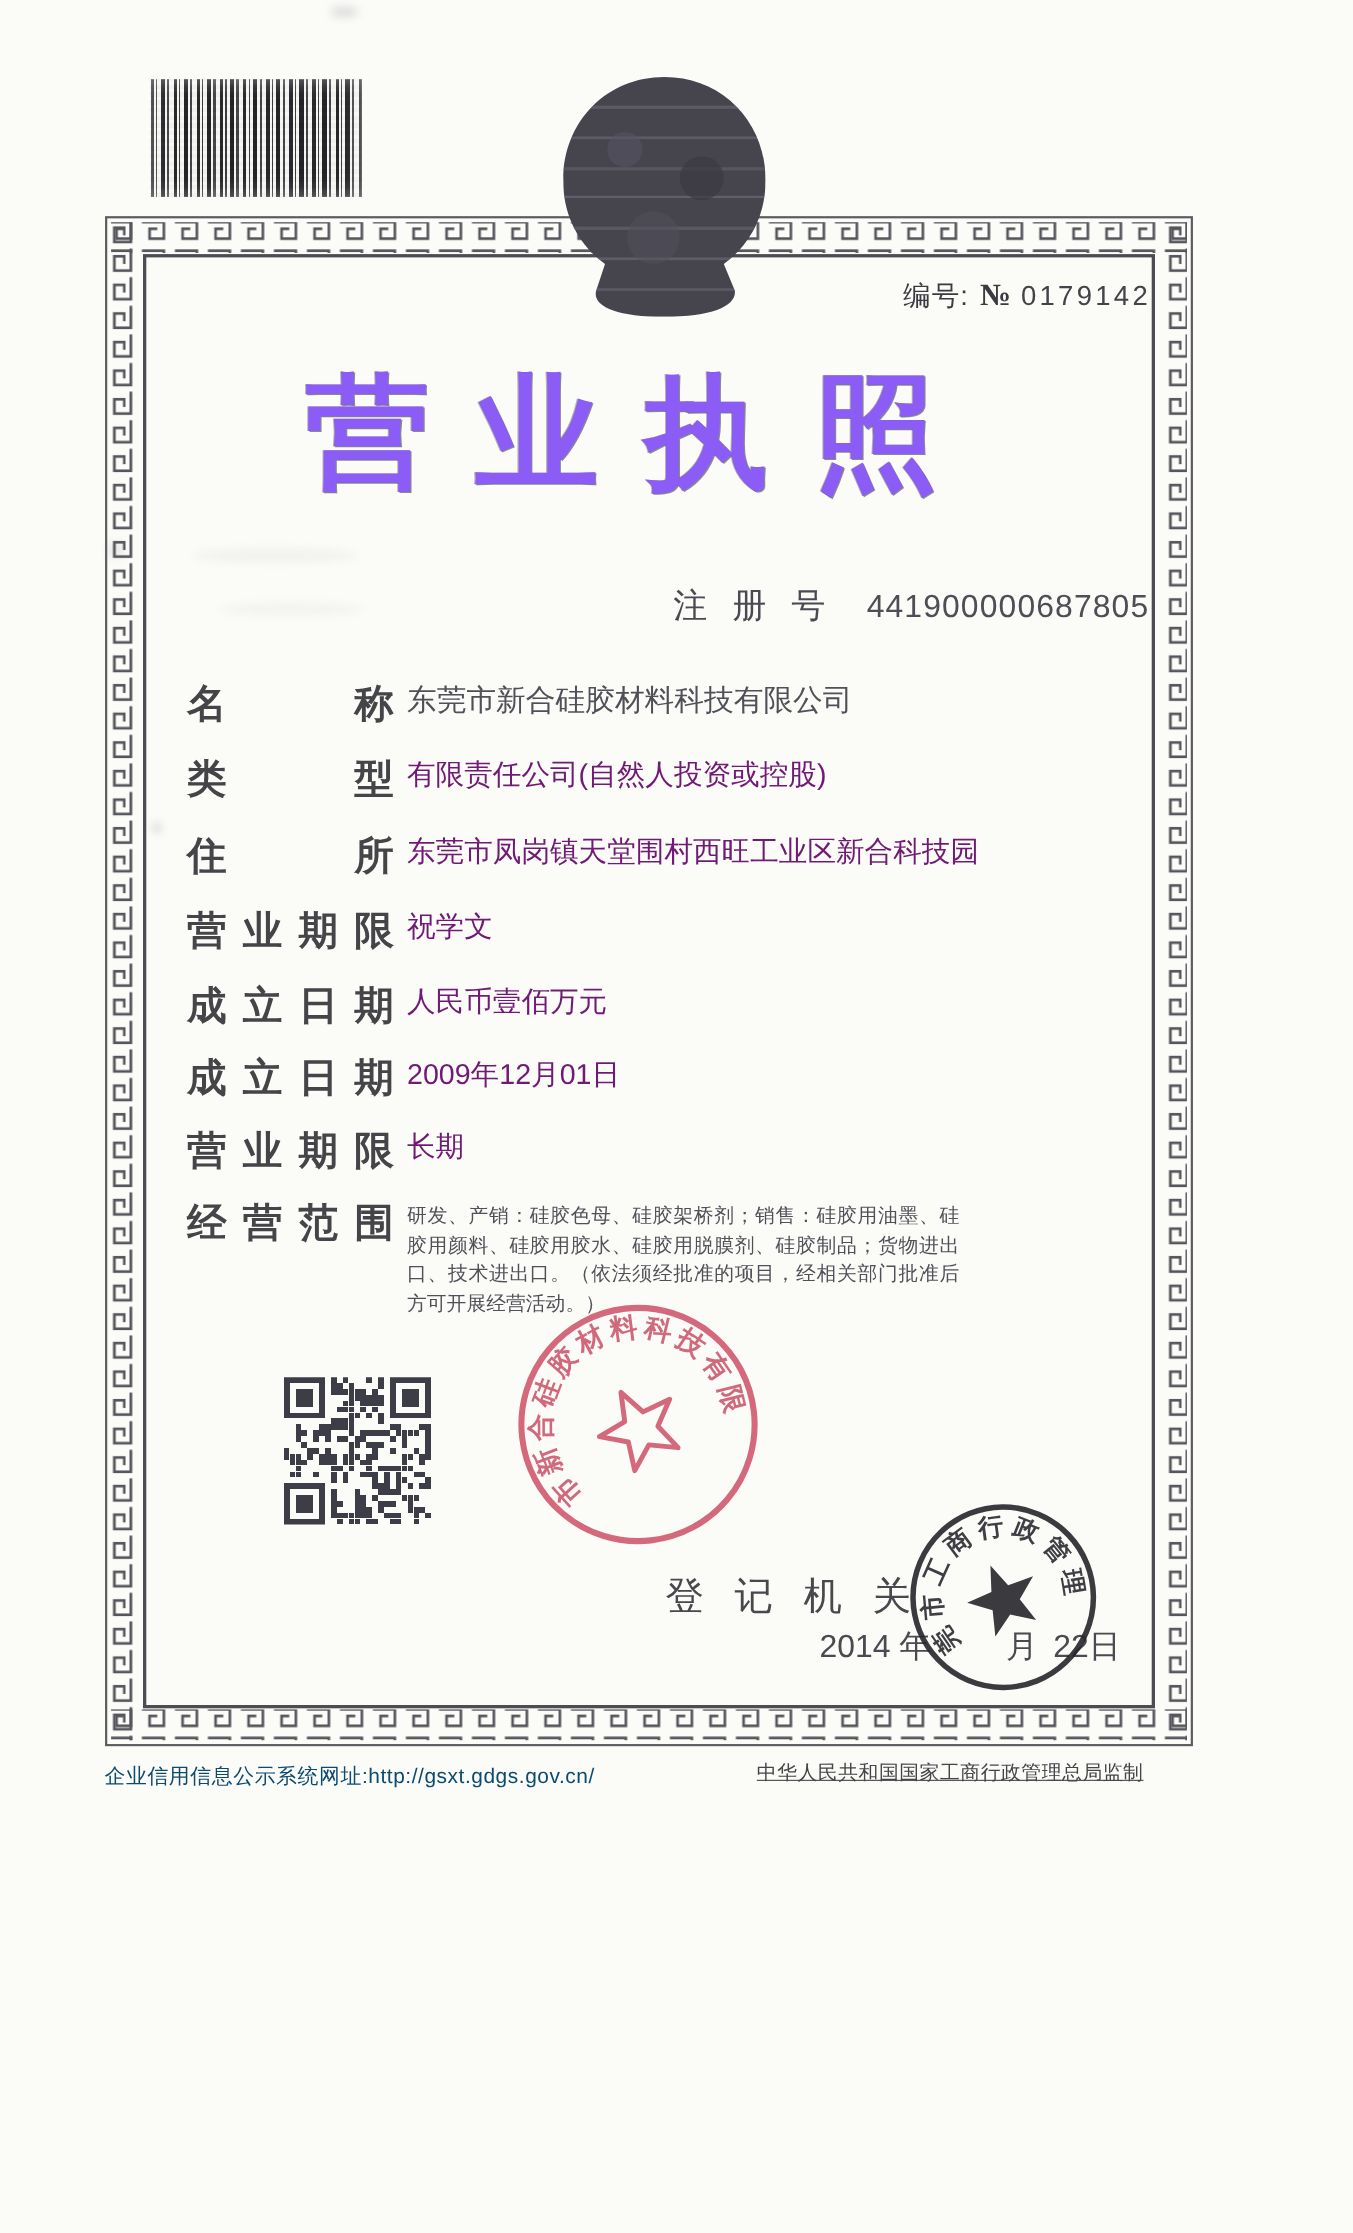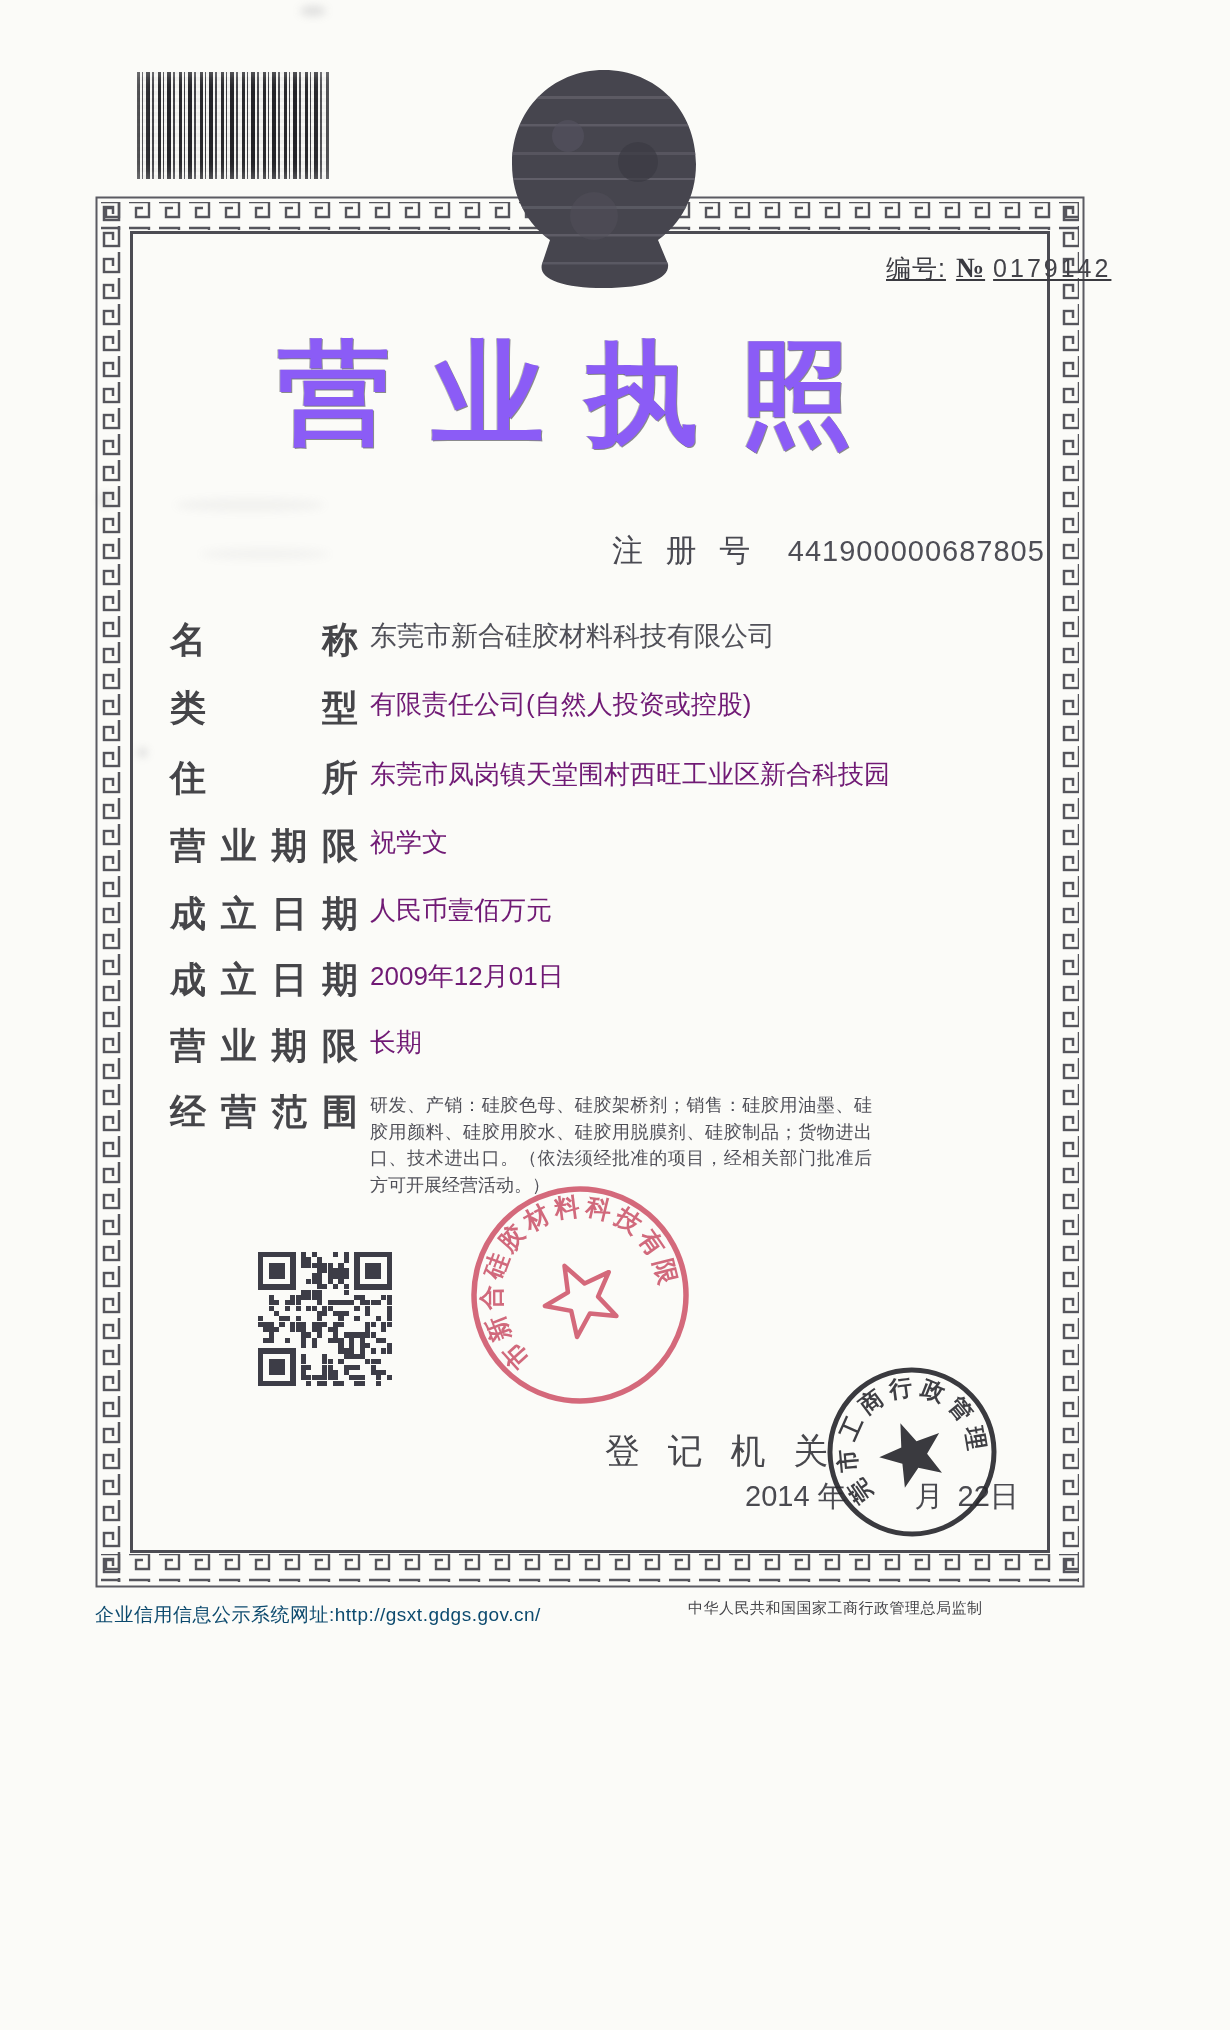--- a/index.html
+++ b/index.html
@@ -28,21 +28,21 @@
     box-shadow:inset 0 0 18px rgba(255,255,255,.45);
   }
 
   
   .frame{left:95px;top:196px;}
 
   
   .emblem{left:498px;top:66px;}
 
   
-  .serial{left:886px;top:252px;font-size:25px;color:#3a3a40;letter-spacing:1px;white-space:nowrap;text-decoration:underline;}
+  .serial{left:821px;top:252px;font-size:25px;color:#3a3a40;letter-spacing:1px;white-space:nowrap;}
   .serial .nosign{font-family:"Liberation Serif", serif;font-weight:bold;font-size:28px;margin:0 8px 0 10px;}
   .serial .num{font-size:25px;letter-spacing:3px;color:#434349;}
 
   
   .title{
     left:278px;top:324px;font-size:112px;line-height:1.25;font-weight:700;
     letter-spacing:42px;color:#8b5cf6;white-space:nowrap;
     text-shadow:1px 1px 0 rgba(45,45,51,.55), -1px 0 0 rgba(45,45,51,.35);
   }
 
@@ -71,21 +71,21 @@
   .regseal{left:812px;top:1352px;}
 
   
   .registry{left:605px;top:1428px;font-size:35px;font-weight:400;letter-spacing:9px;color:#48484d;white-space:nowrap;}
   .dateline{left:745px;top:1477px;font-size:29px;color:#4a4a50;white-space:nowrap;}
   .dateline .dy{margin-right:68px;}
   .dateline .dm{margin-right:14px;}
 
   
   .footleft{left:95px;top:1602px;font-size:19px;color:#0c4a6e;letter-spacing:.5px;}
-  .footright{left:688px;top:1599px;font-size:15px;color:#454549;letter-spacing:.5px;}
+  .footright{left:688px;top:1599px;font-size:18px;color:#454549;letter-spacing:.5px;text-decoration:underline;}
 </style>
 </head>
 <body>
 
 <div class="smudge" style="left:300px;top:6px;width:26px;height:10px;opacity:.25;"></div>
 <div class="smudge" style="left:98px;top:492px;width:14px;height:16px;opacity:.18;"></div>
 <div class="smudge" style="left:175px;top:498px;width:150px;height:14px;opacity:.08;"></div>
 <div class="smudge" style="left:200px;top:548px;width:130px;height:12px;opacity:.07;"></div>
 <div class="smudge" style="left:138px;top:748px;width:9px;height:9px;opacity:.3;"></div>
 

